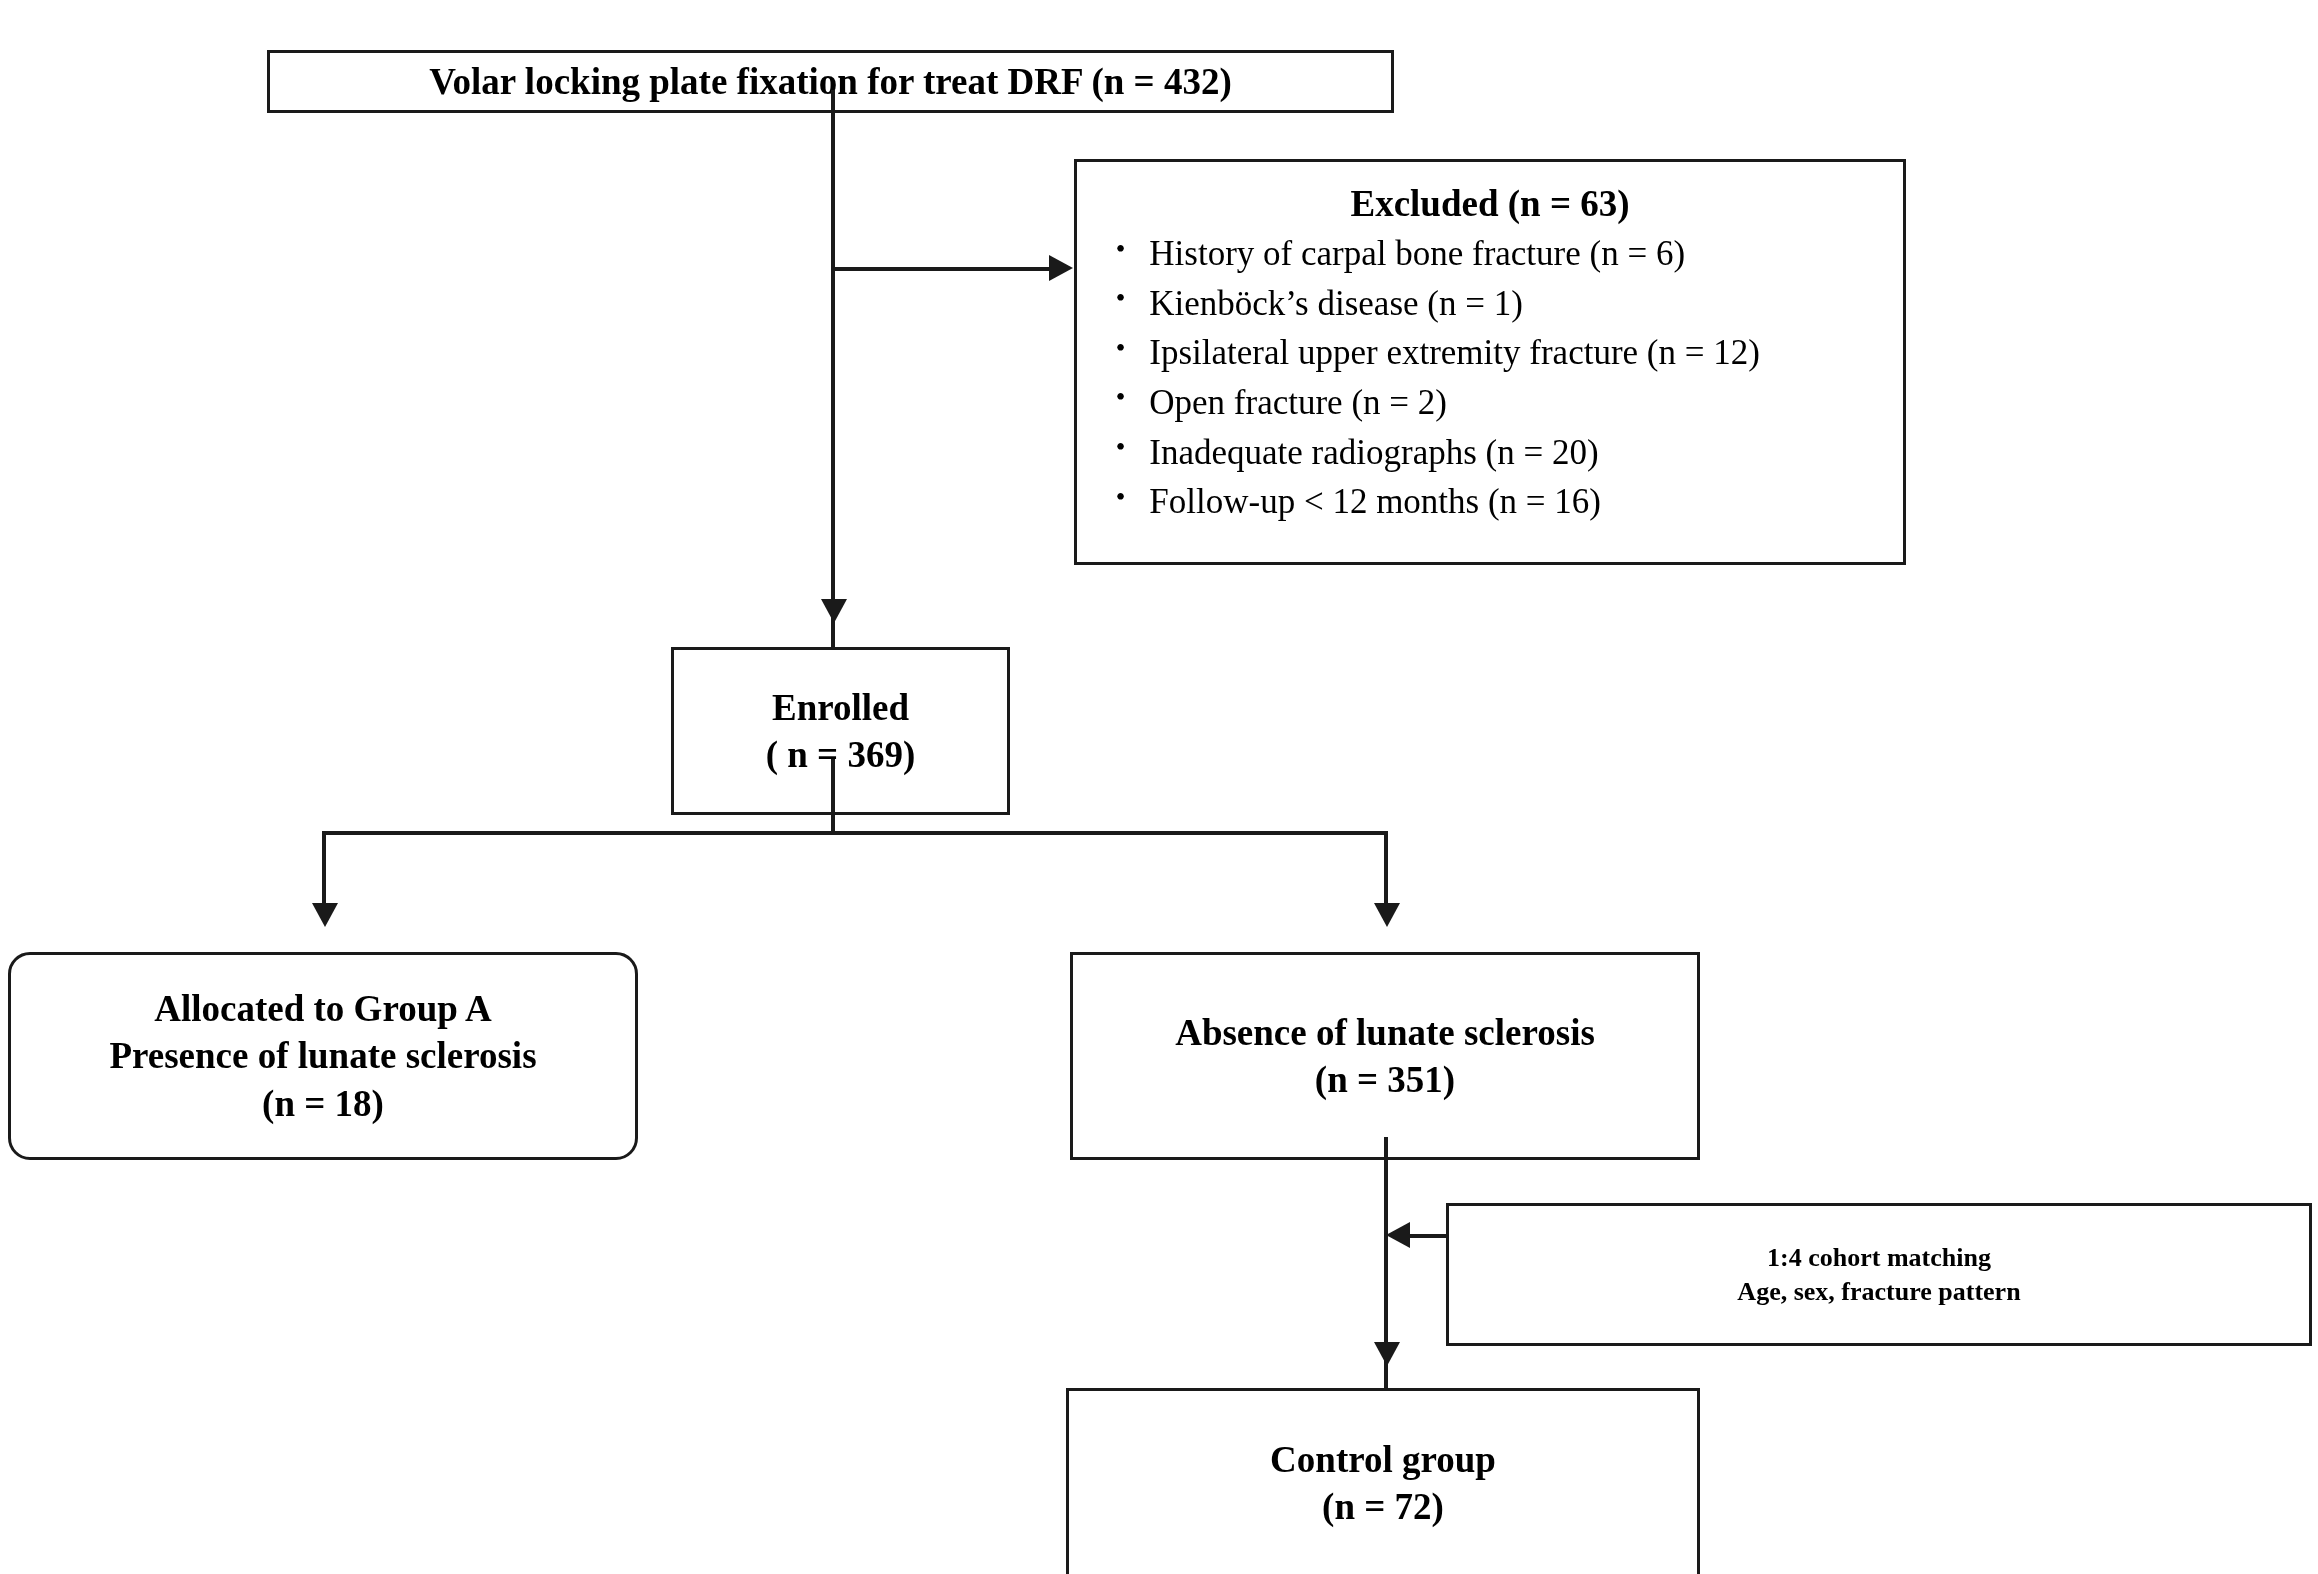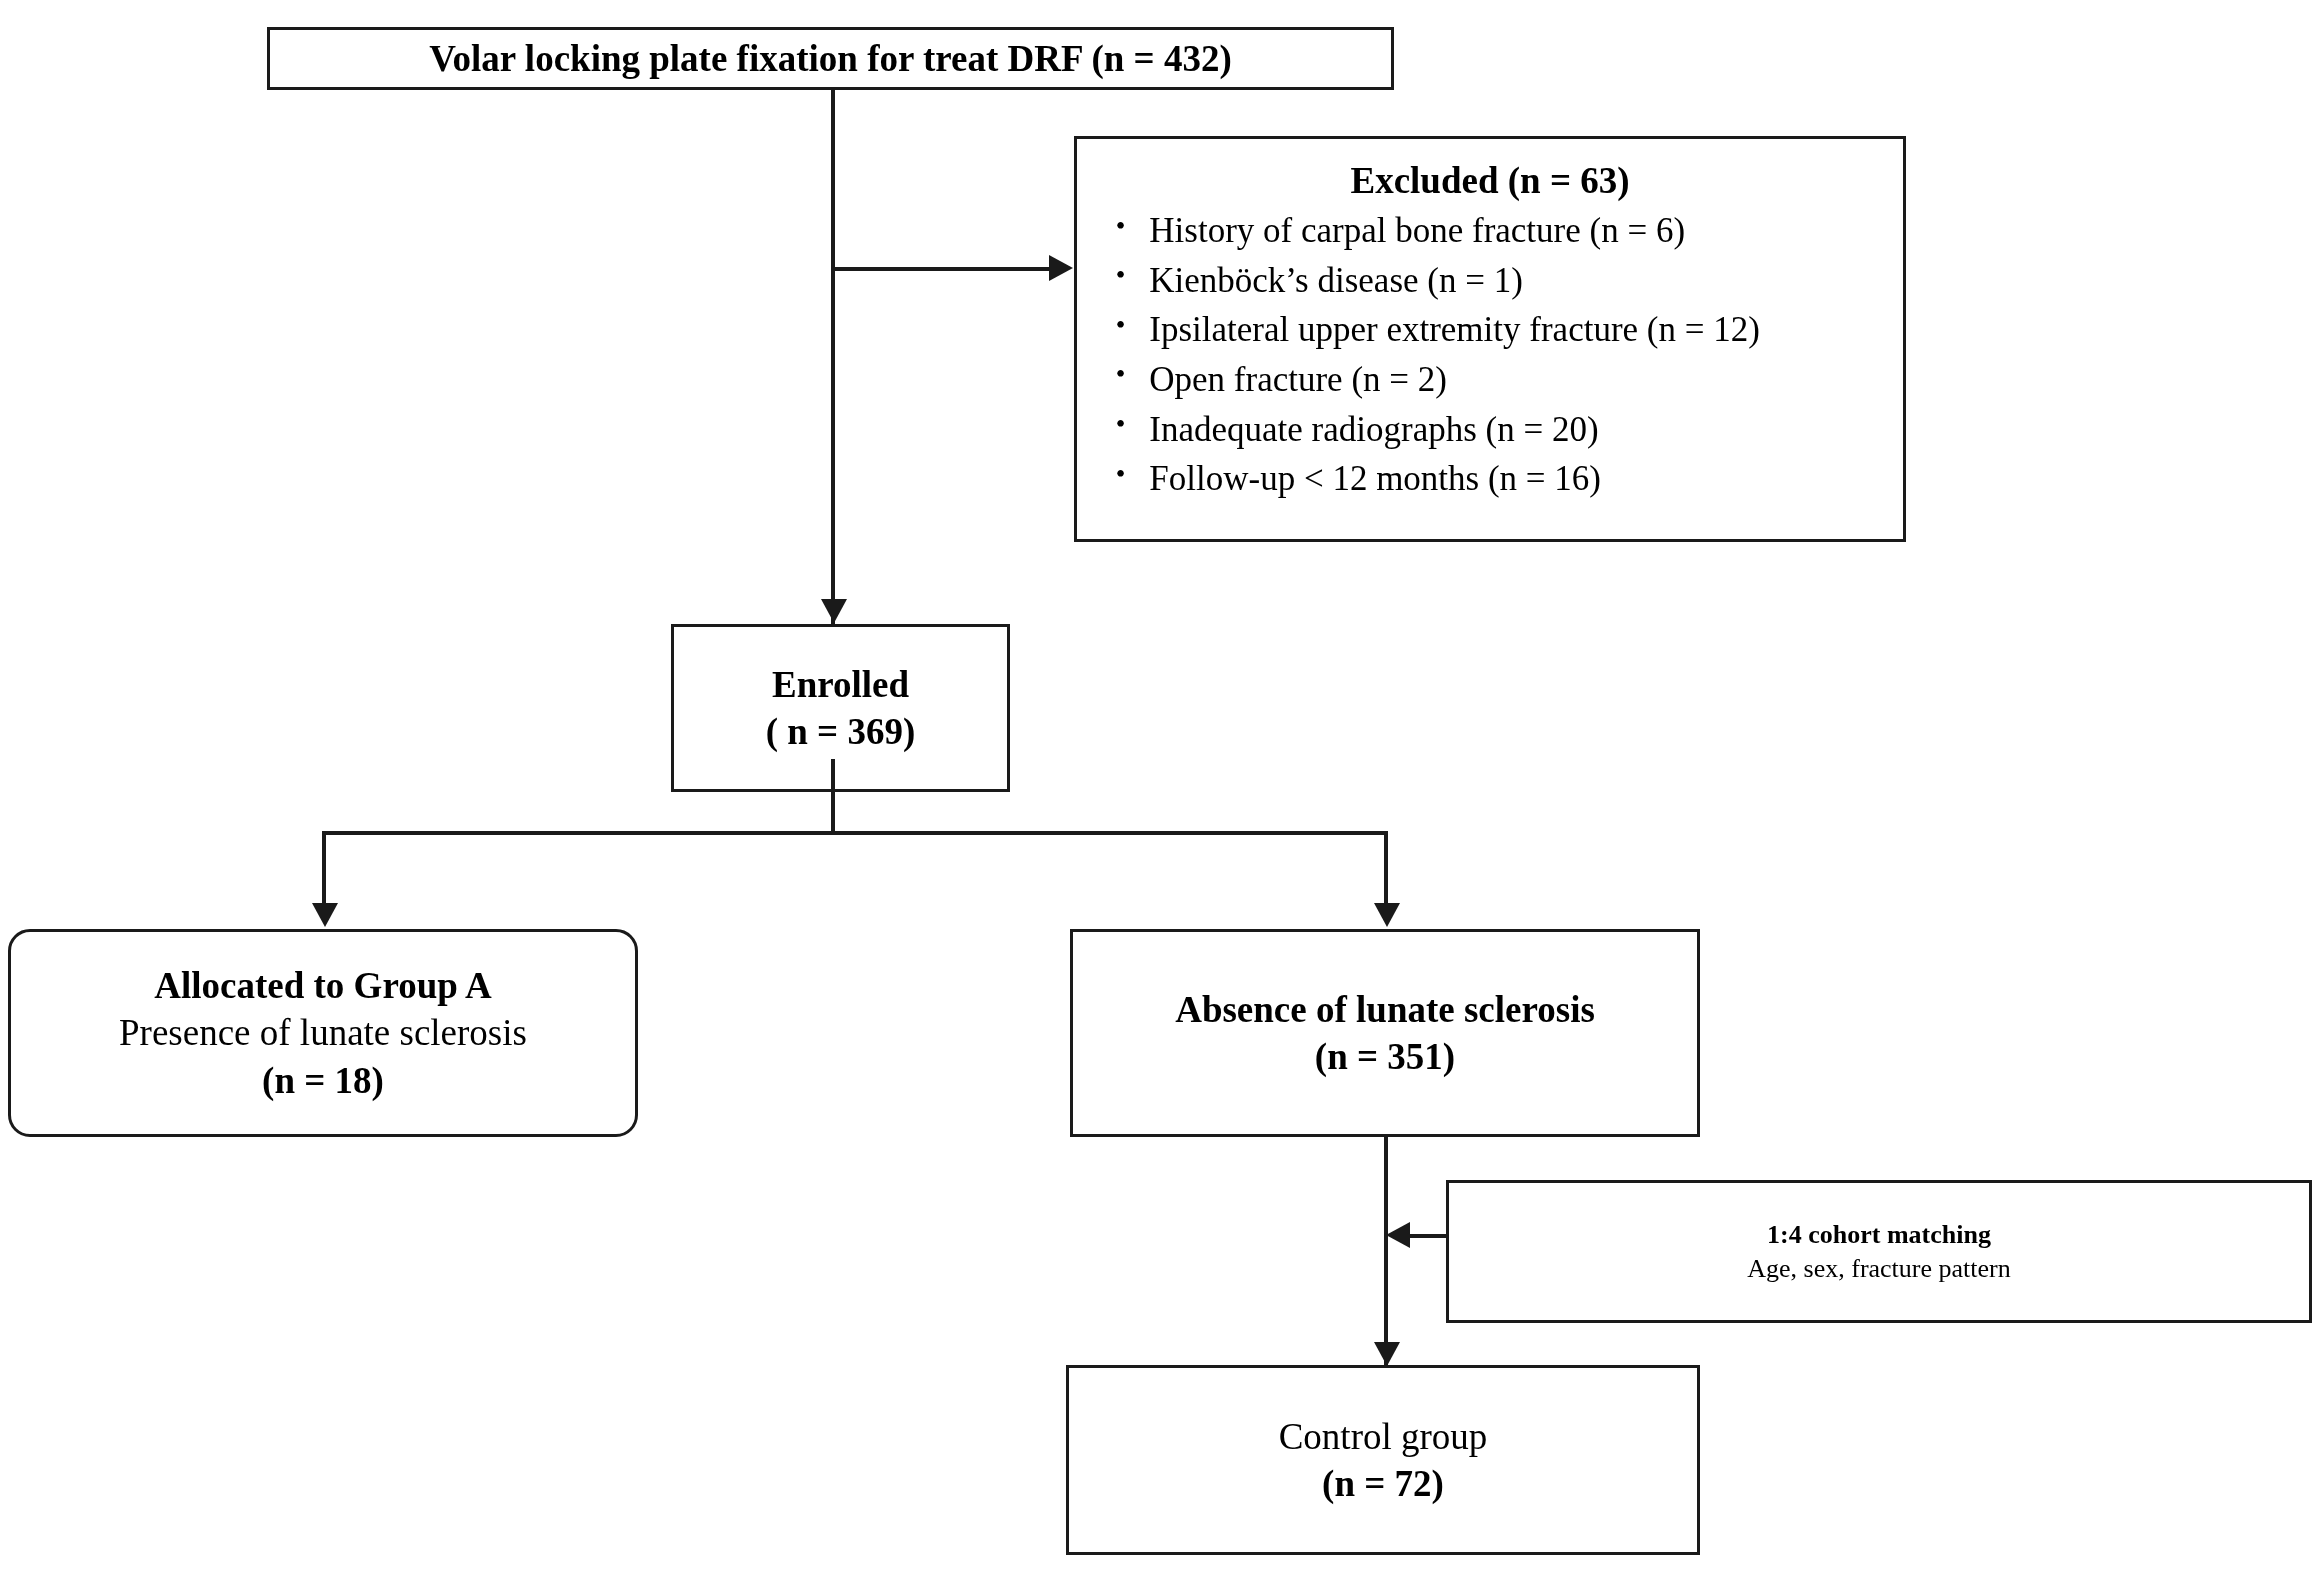--- a/index.html
+++ b/index.html
@@ -22,27 +22,28 @@
     position: absolute;
     box-sizing: border-box;
     border: 3.2px solid #1a1a1a;
     background: #ffffff;
     display: flex;
     flex-direction: column;
     justify-content: center;
     align-items: center;
     text-align: center;
     line-height: 1.28;
+    margin-top: 23px;
   }
   .box.left-align {
     align-items: flex-start;
     text-align: left;
   }
   .line-b { font-weight: bold; }
-  .line-r { font-weight: normal; }
+  .line-r { font-weight: bold; }
 
   
   #box-enrollment-source {
     left: 267px;  top: 27px;   width: 1127px; height: 63px;
     font-size: 37px;
   }
   #box-excluded {
     left: 1074px; top: 136px;  width: 832px; height: 406px;
     padding: 18px 21px 14.5px 21px;
     justify-content: flex-start;

